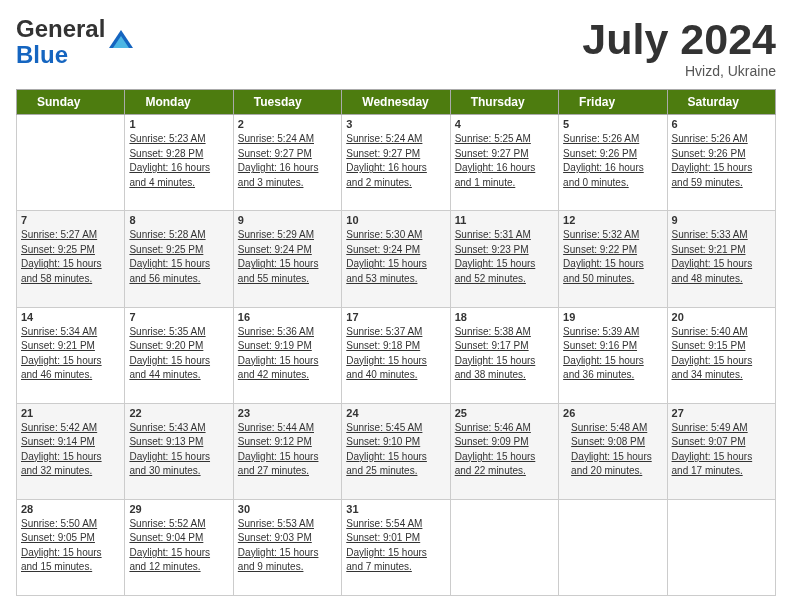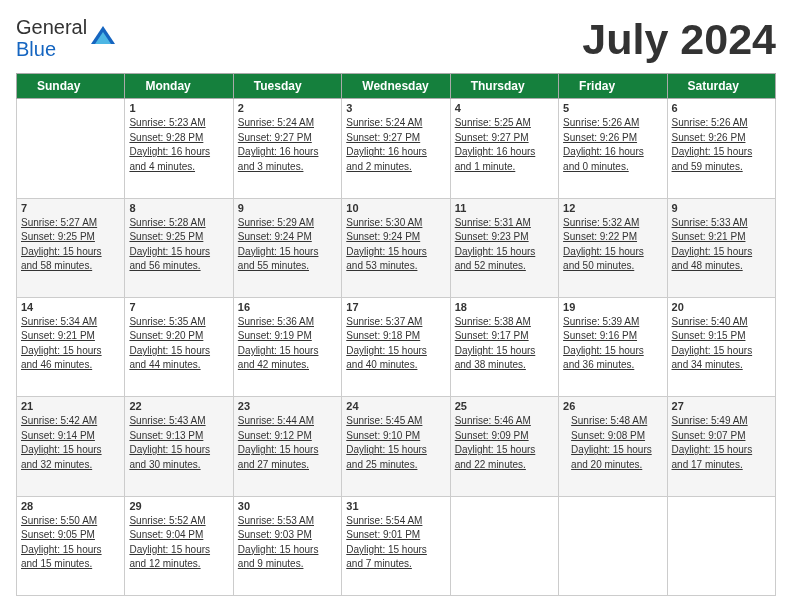--- a/index.html
+++ b/index.html
@@ -84,43 +84,44 @@
     .empty-cell {
       background: #f9f9f9;
     }
     tr:nth-child(even) td {
       background-color: #f5f5f5;
     }
     tr:nth-child(odd) td {
       background-color: #ffffff;
     }
     .calendar thead tr th {
-      background-color: #15803d;
+      background-color: #4d7c0f;
       padding-left: 20px;
     }
   </style>
 </head>
 <body>
 
 <div class="page">
   <div class="header">
     <div class="logo">
       <div style="display:flex;align-items:center;">
-        <div style="font-size:20px;font-weight:normal;color:#333;line-height:1.1;">
+        <div style="font-size:24px;font-weight:bold;color:#333;line-height:1.1;">
           <span>General</span><br>
           <span style="color:#1565c0;">Blue</span>
         </div>
         <svg class="logo-icon" viewBox="0 0 28 28" xmlns="http://www.w3.org/2000/svg">
           <polygon points="14,2 26,20 2,20" fill="#1565c0"></polygon>
           <polygon points="14,8 22,20 6,20" fill="#4db6e4"></polygon>
         </svg>
       </div>
     </div>
     <div class="title-block">
       <div class="month-title">July 2024</div>
+      <div class="location">Hvizd, Ukraine</div>
     </div>
   </div>
 
   <table class="calendar">
     <thead>
       <tr>
         <th>Sunday</th>
         <th>Monday</th>
         <th>Tuesday</th>
         <th>Wednesday</th>

